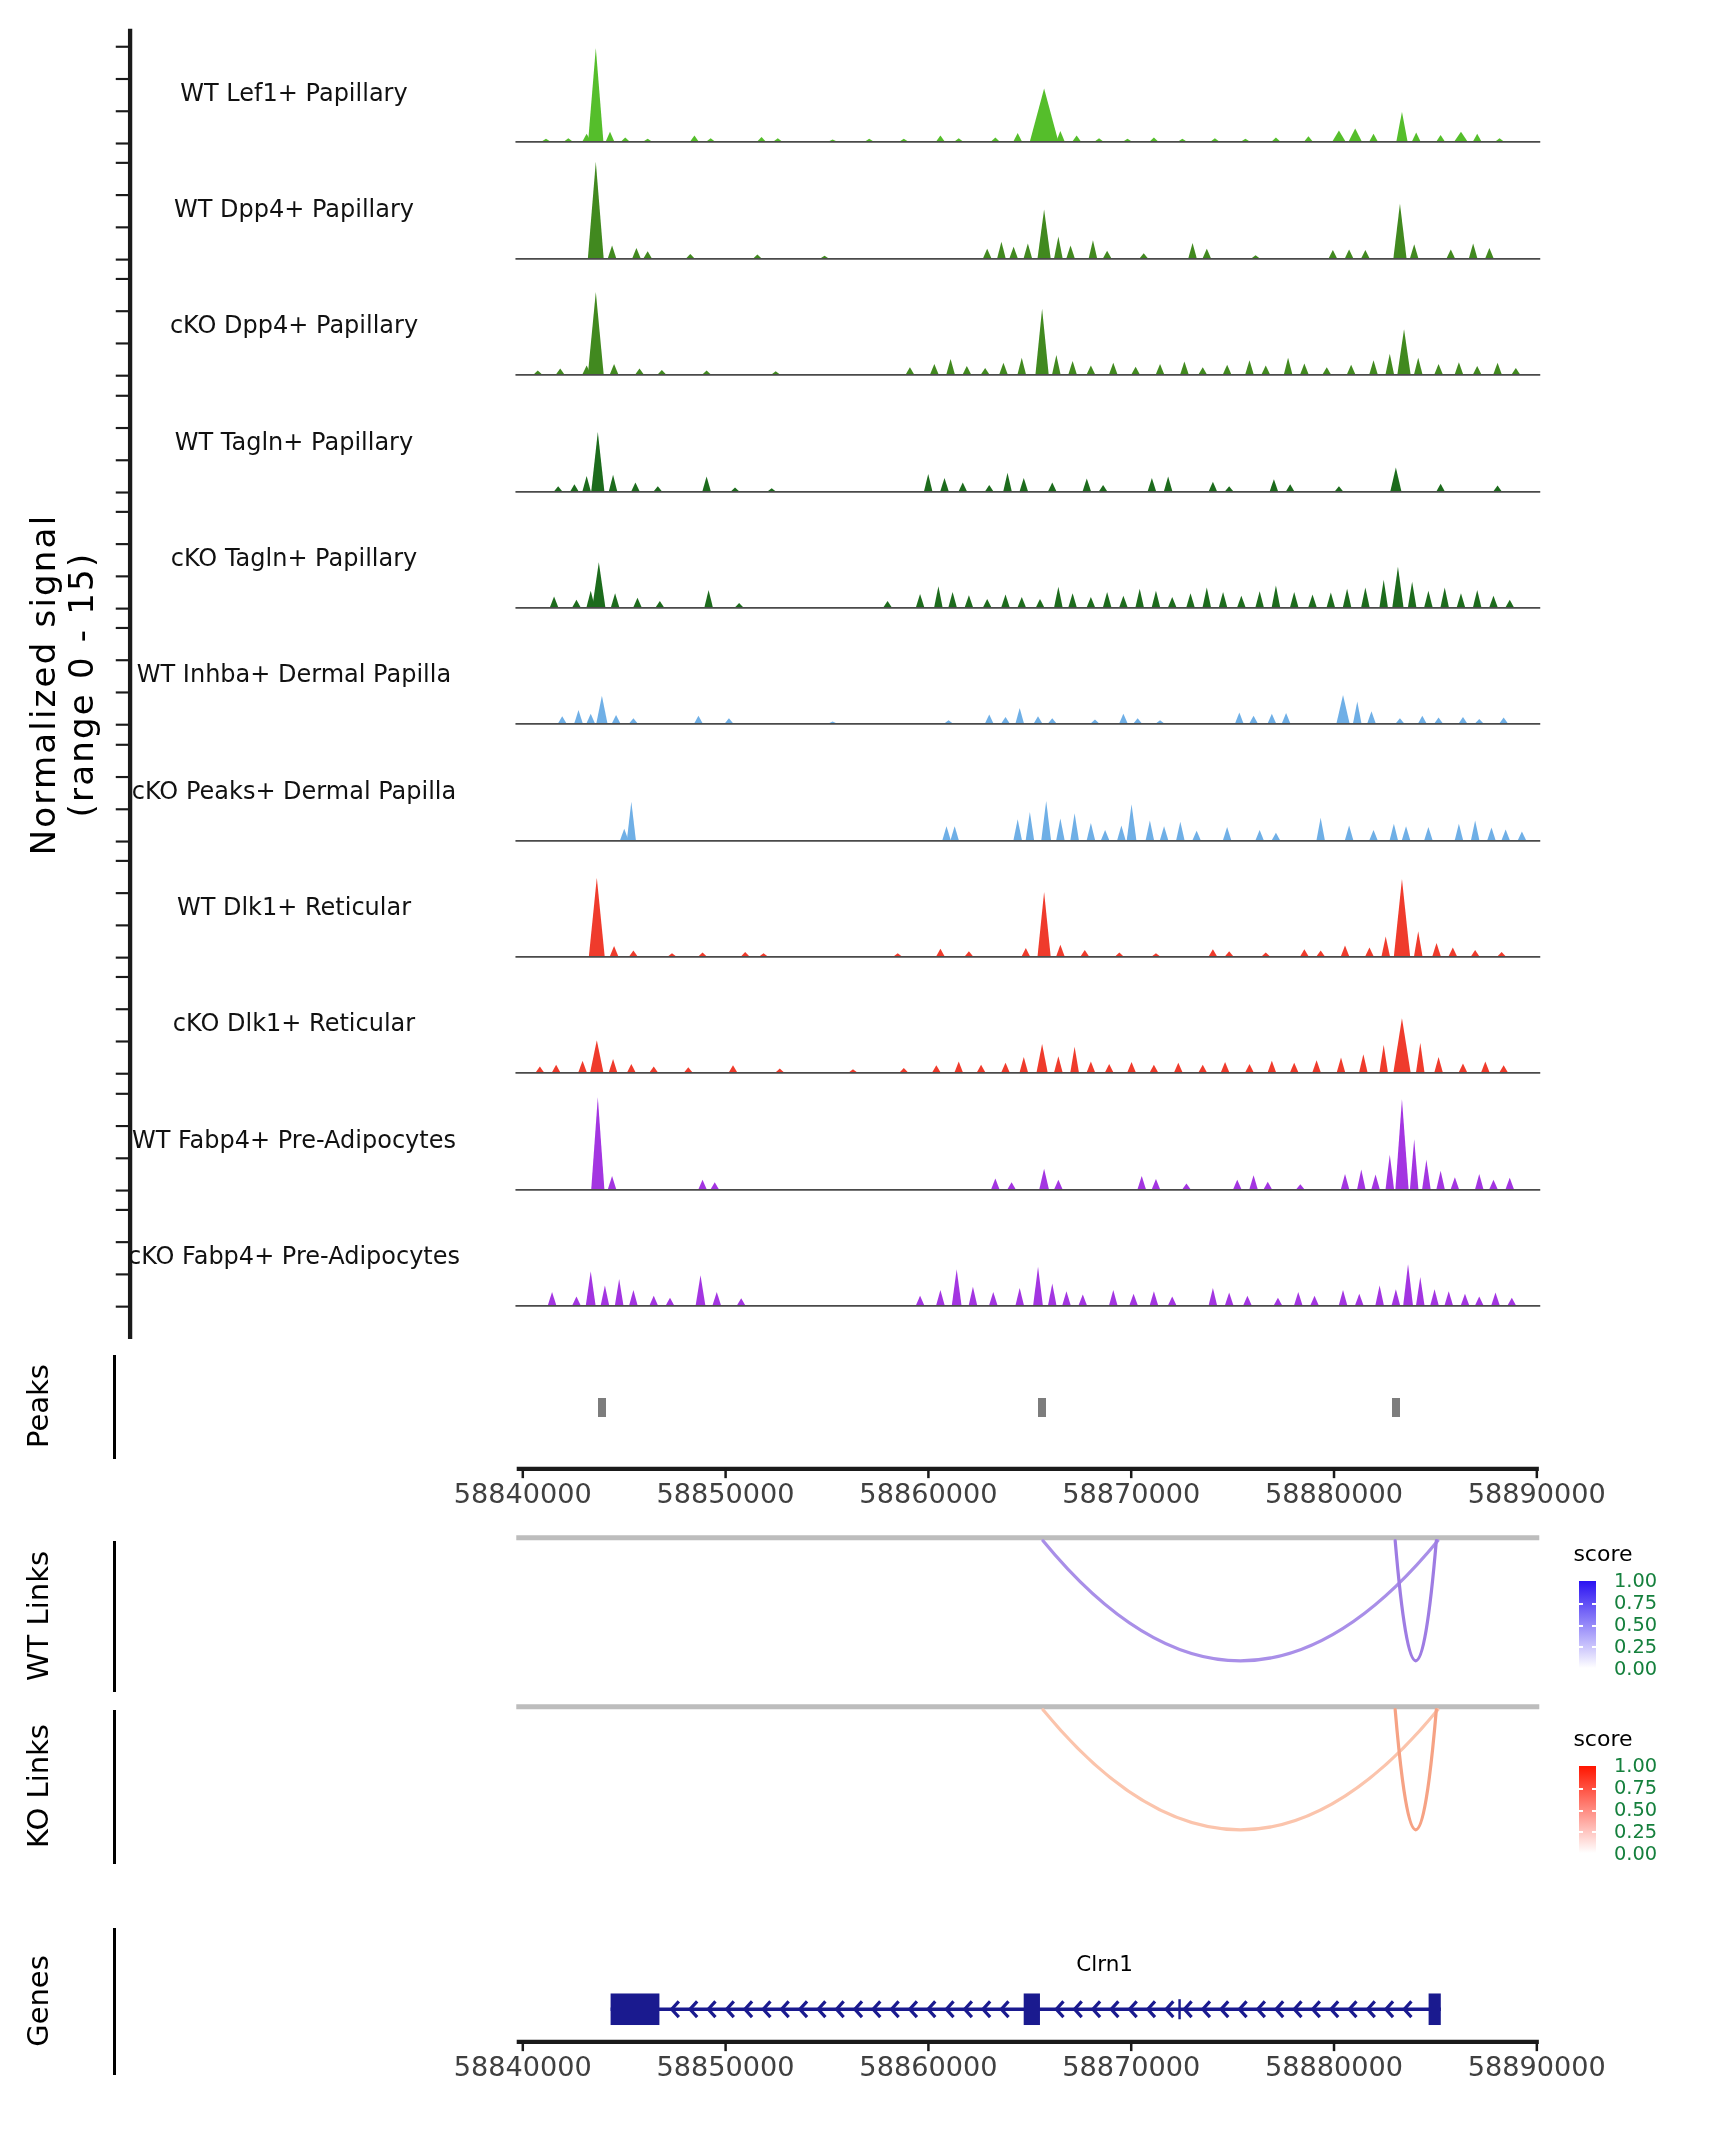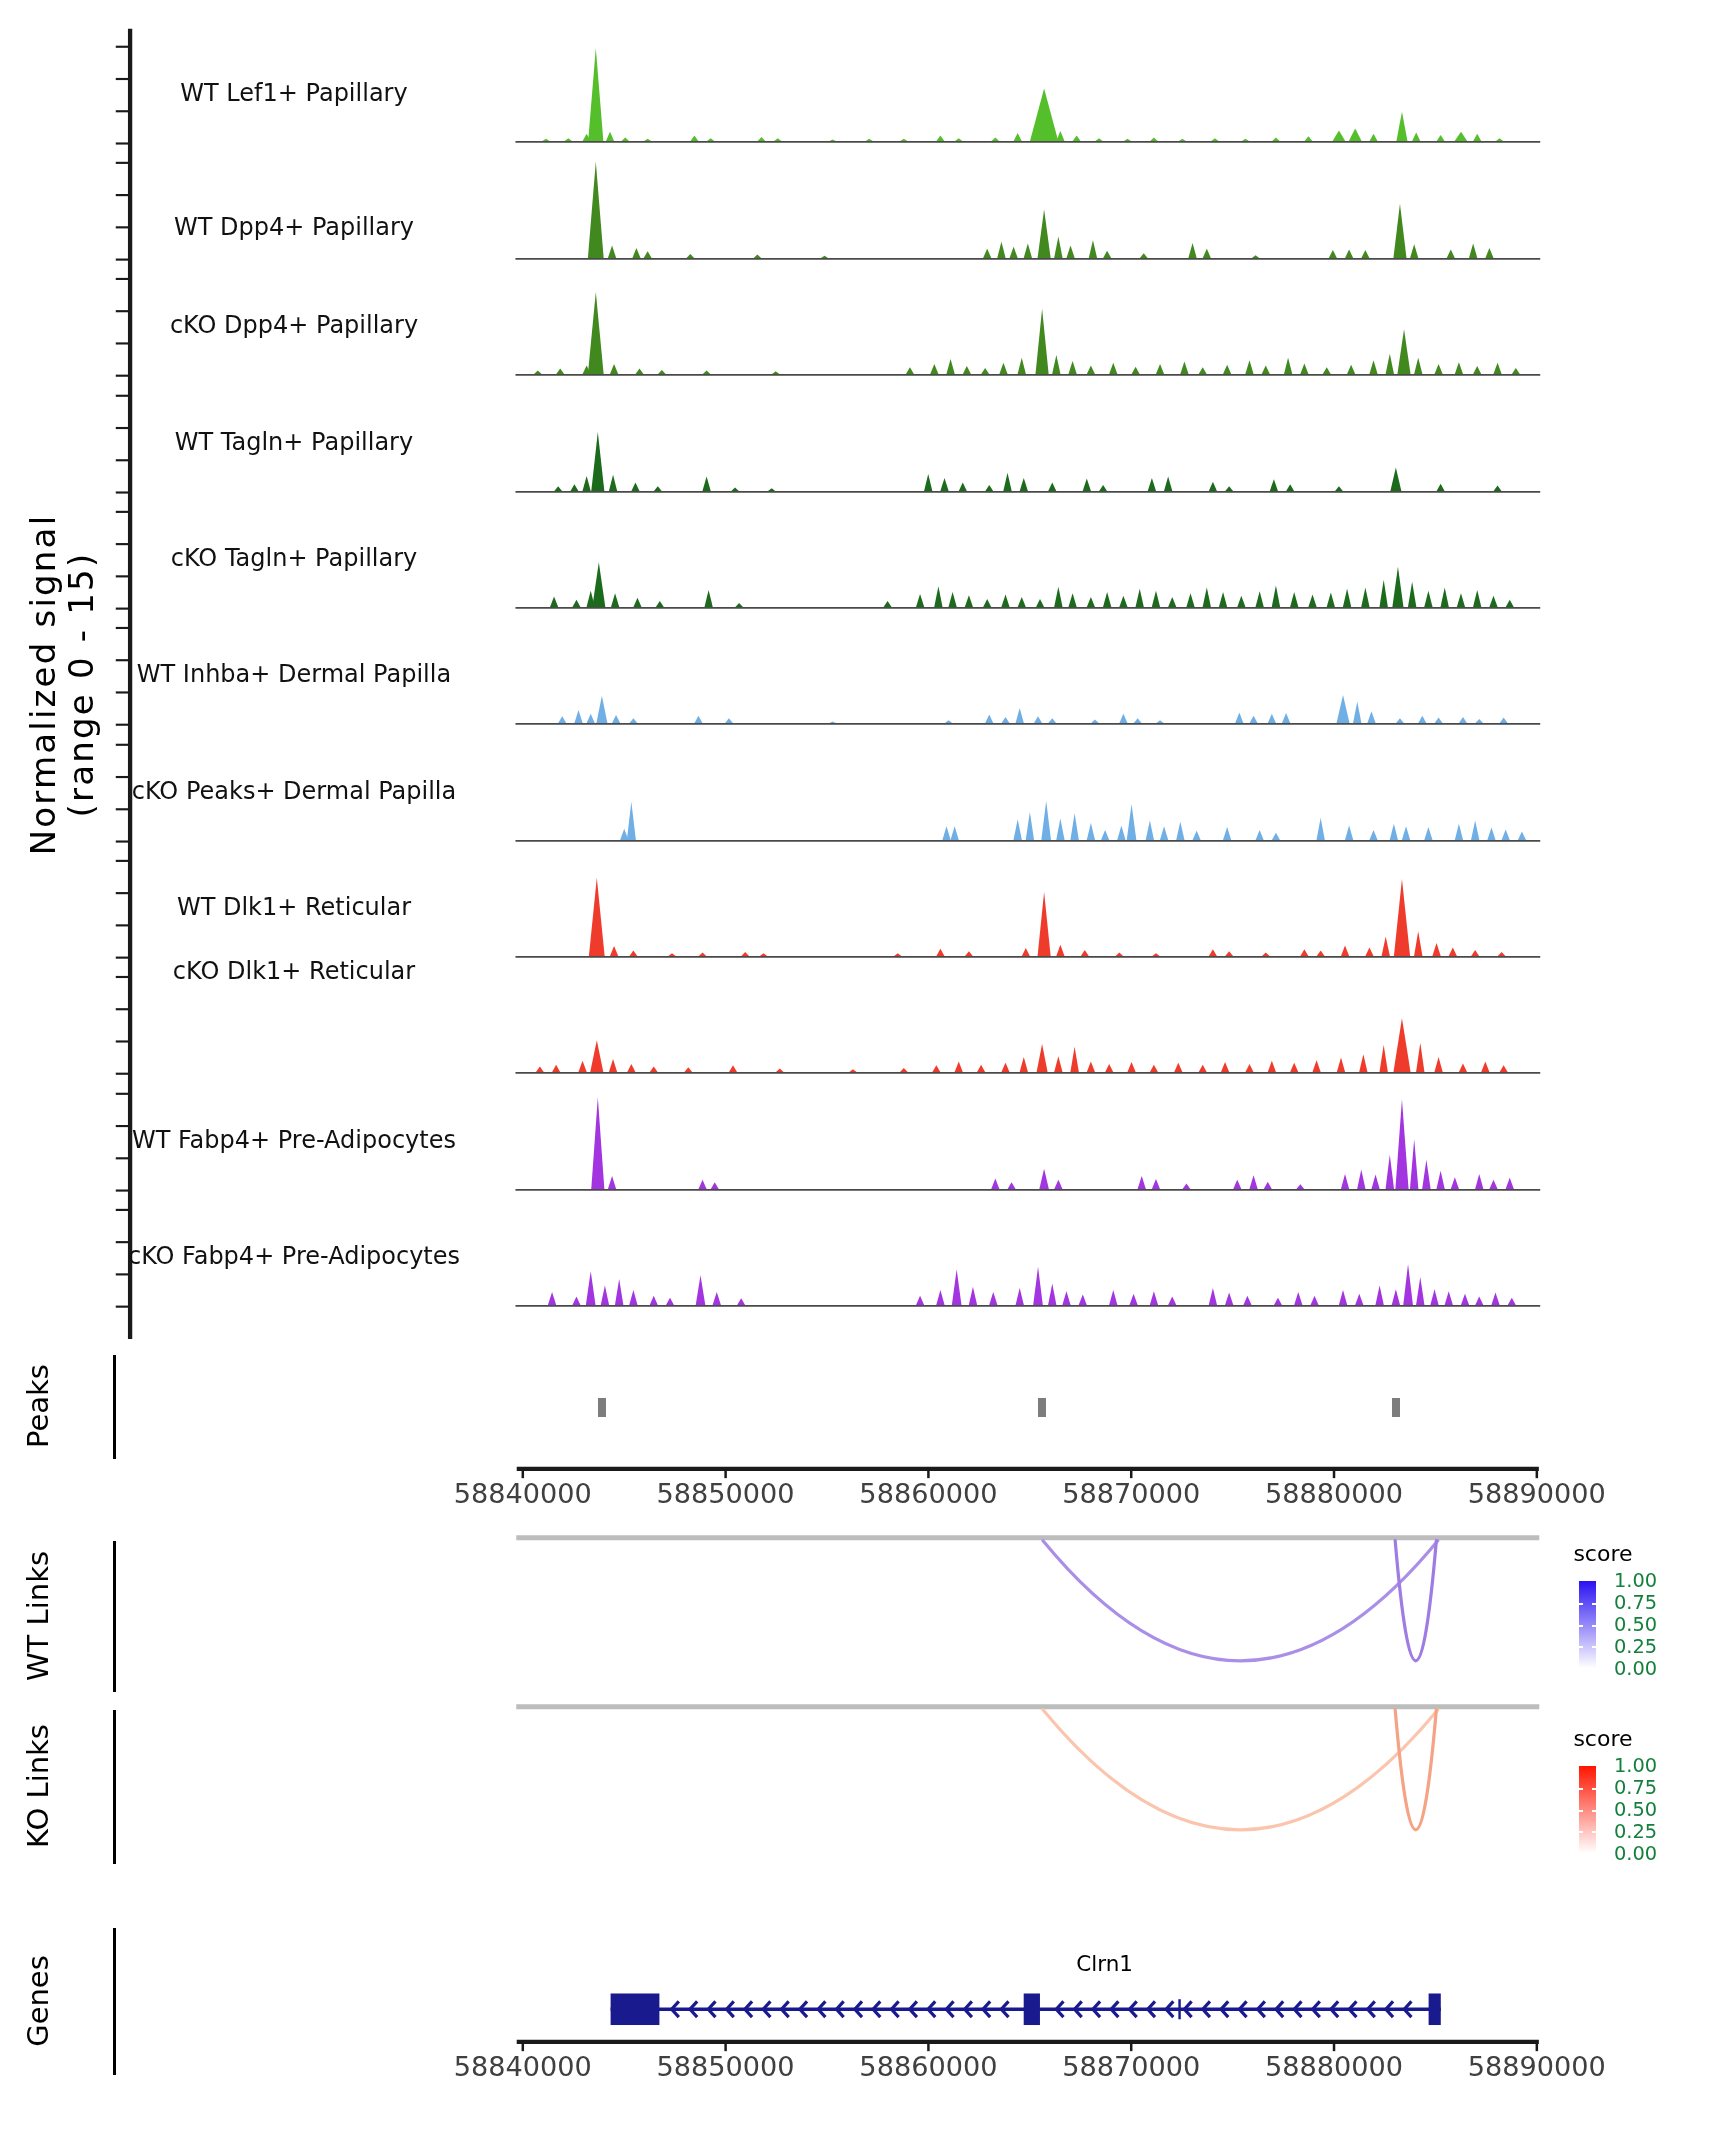--- a/index.html
+++ b/index.html
@@ -116,21 +116,21 @@
         <polygon points="1163.4,150 1172.6,132.0 1181.9,150" fill="#55BE2B"></polygon>
         <polygon points="1192.2,150 1198.2,139.2 1204.1,150" fill="#55BE2B"></polygon>
         <polygon points="1230.1,150 1237.9,108.6 1245.7,150" fill="#55BE2B"></polygon>
         <polygon points="1251.8,150 1257.8,137.4 1263.8,150" fill="#55BE2B"></polygon>
         <polygon points="1285.9,150 1291.9,141.0 1297.8,150" fill="#55BE2B"></polygon>
         <polygon points="1311.0,150 1320.3,136.5 1329.5,150" fill="#55BE2B"></polygon>
         <polygon points="1337.0,150 1343.0,139.2 1348.9,150" fill="#55BE2B"></polygon>
         <polygon points="1368.3,150 1374.2,145.5 1380.2,150" fill="#55BE2B"></polygon>
         <line x1="0" y1="150.5" x2="1431" y2="150.5" stroke="#4a4a4a" stroke-width="2.5"></line>
       </svg>
-      <div class="track-label" style="top: 195px; margin-top: 18px;">WT Dpp4+ Papillary</div>
+      <div class="track-label" style="top: 195px;">WT Dpp4+ Papillary</div>
       <svg width="1030" height="111" style="left:515px;top:151px;position:absolute;overflow:visible;" viewBox="0 0 1437 155">
         <polygon points="101.1,150 112.2,15.0 123.2,150" fill="#41891F"></polygon>
         <polygon points="128.9,150 134.9,132.0 140.8,150" fill="#41891F"></polygon>
         <polygon points="163.0,150 168.9,135.6 174.9,150" fill="#41891F"></polygon>
         <polygon points="178.6,150 184.6,140.1 190.5,150" fill="#41891F"></polygon>
         <polygon points="238.2,150 244.2,143.7 250.1,150" fill="#41891F"></polygon>
         <polygon points="331.9,150 337.9,144.6 343.8,150" fill="#41891F"></polygon>
         <polygon points="425.6,150 431.6,146.4 437.5,150" fill="#41891F"></polygon>
         <polygon points="652.8,150 658.7,136.5 664.7,150" fill="#41891F"></polygon>
         <polygon points="672.6,150 678.6,126.6 684.6,150" fill="#41891F"></polygon>
@@ -381,21 +381,21 @@
         <polygon points="1186.5,150 1192.5,137.4 1198.5,150" fill="#EF3B2C"></polygon>
         <polygon points="1209.3,150 1215.2,122.1 1221.2,150" fill="#EF3B2C"></polygon>
         <polygon points="1226.6,150 1237.9,42.0 1249.3,150" fill="#EF3B2C"></polygon>
         <polygon points="1254.7,150 1260.6,114.9 1266.6,150" fill="#EF3B2C"></polygon>
         <polygon points="1280.2,150 1286.2,131.1 1292.2,150" fill="#EF3B2C"></polygon>
         <polygon points="1302.9,150 1308.9,137.4 1314.9,150" fill="#EF3B2C"></polygon>
         <polygon points="1334.2,150 1340.1,141.0 1346.1,150" fill="#EF3B2C"></polygon>
         <polygon points="1371.1,150 1377.1,143.7 1383.0,150" fill="#EF3B2C"></polygon>
         <line x1="0" y1="150.5" x2="1431" y2="150.5" stroke="#4a4a4a" stroke-width="2.5"></line>
       </svg>
-      <div class="track-label" style="top: 957px;">cKO Dlk1+ Reticular</div>
+      <div class="track-label" style="top: 1009px;">cKO Dlk1+ Reticular</div>
       <svg width="1030" height="111" style="left:515px;top:965px;position:absolute;overflow:visible;" viewBox="0 0 1437 155">
         <polygon points="28.1,150 34.1,141.9 40.0,150" fill="#EF3B2C"></polygon>
         <polygon points="50.8,150 56.8,139.2 62.7,150" fill="#EF3B2C"></polygon>
         <polygon points="87.7,150 93.7,133.8 99.7,150" fill="#EF3B2C"></polygon>
         <polygon points="104.3,150 113.6,105.0 122.8,150" fill="#EF3B2C"></polygon>
         <polygon points="130.3,150 136.3,131.1 142.2,150" fill="#EF3B2C"></polygon>
         <polygon points="155.9,150 161.8,138.3 167.8,150" fill="#EF3B2C"></polygon>
         <polygon points="187.1,150 193.1,141.9 199.0,150" fill="#EF3B2C"></polygon>
         <polygon points="235.4,150 241.3,142.8 247.3,150" fill="#EF3B2C"></polygon>
         <polygon points="297.8,150 303.8,140.1 309.8,150" fill="#EF3B2C"></polygon>

